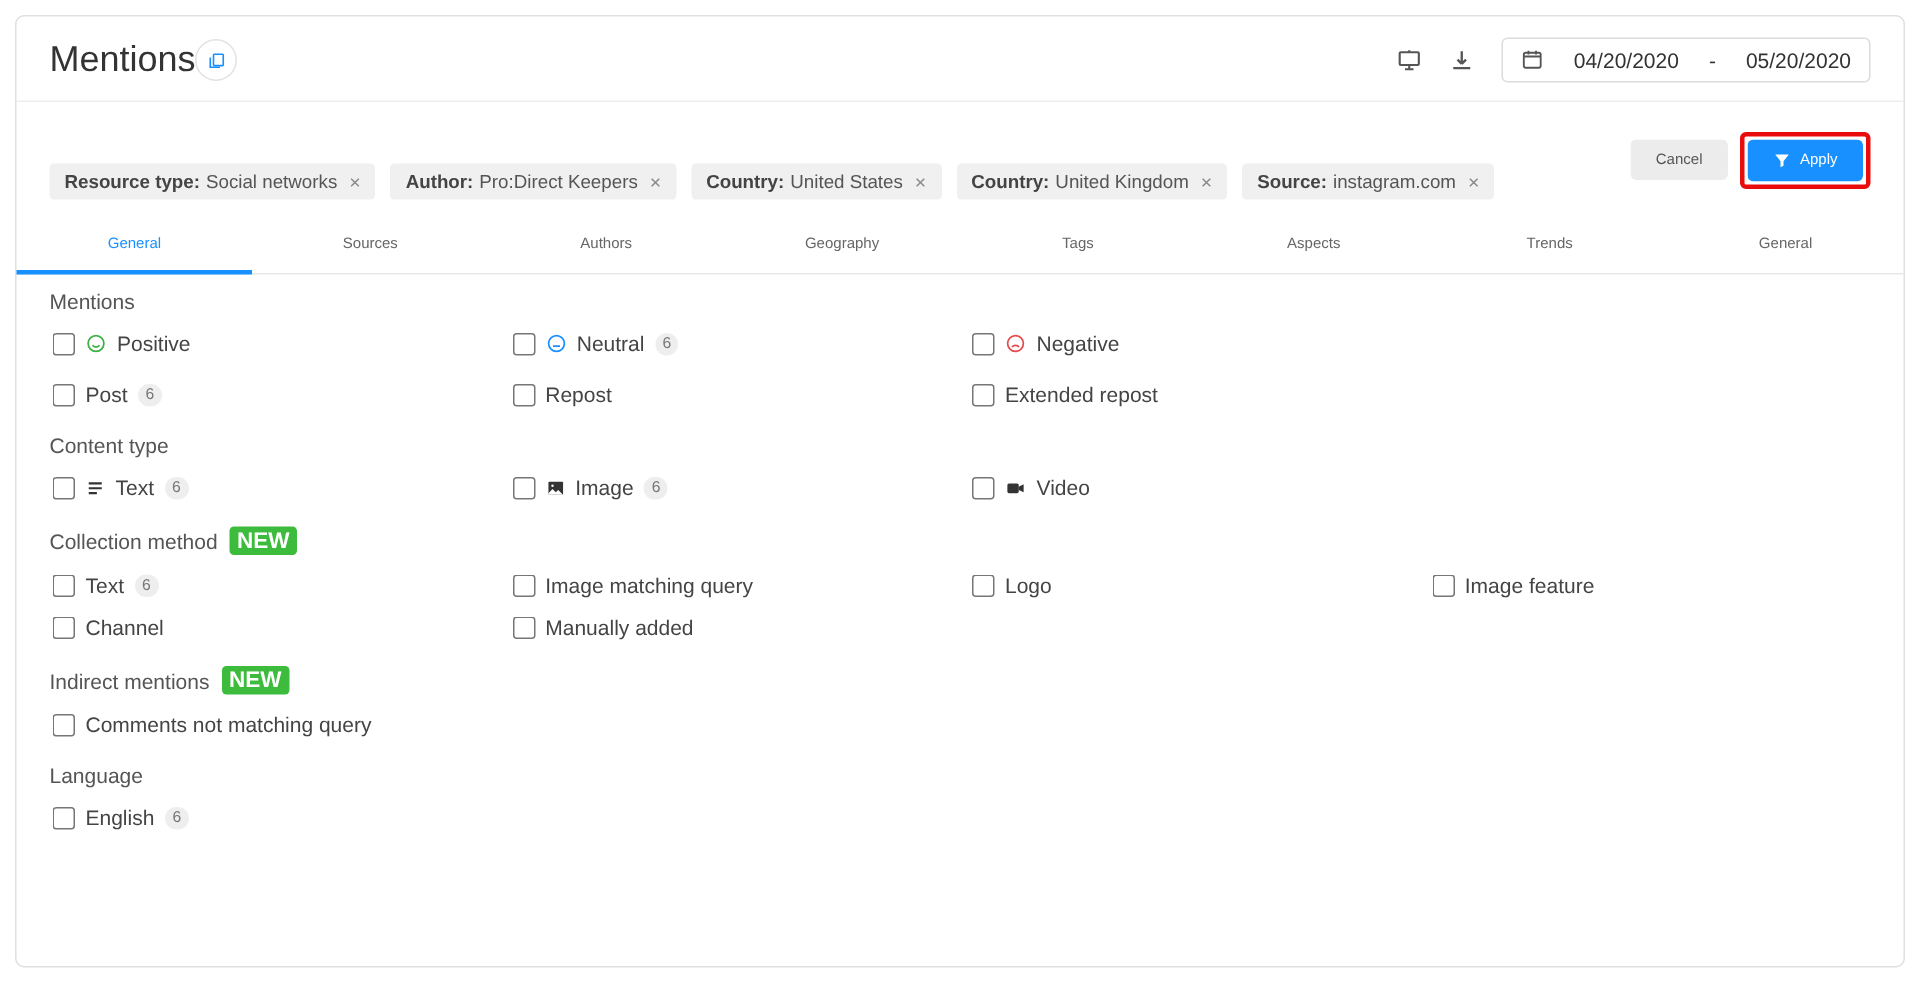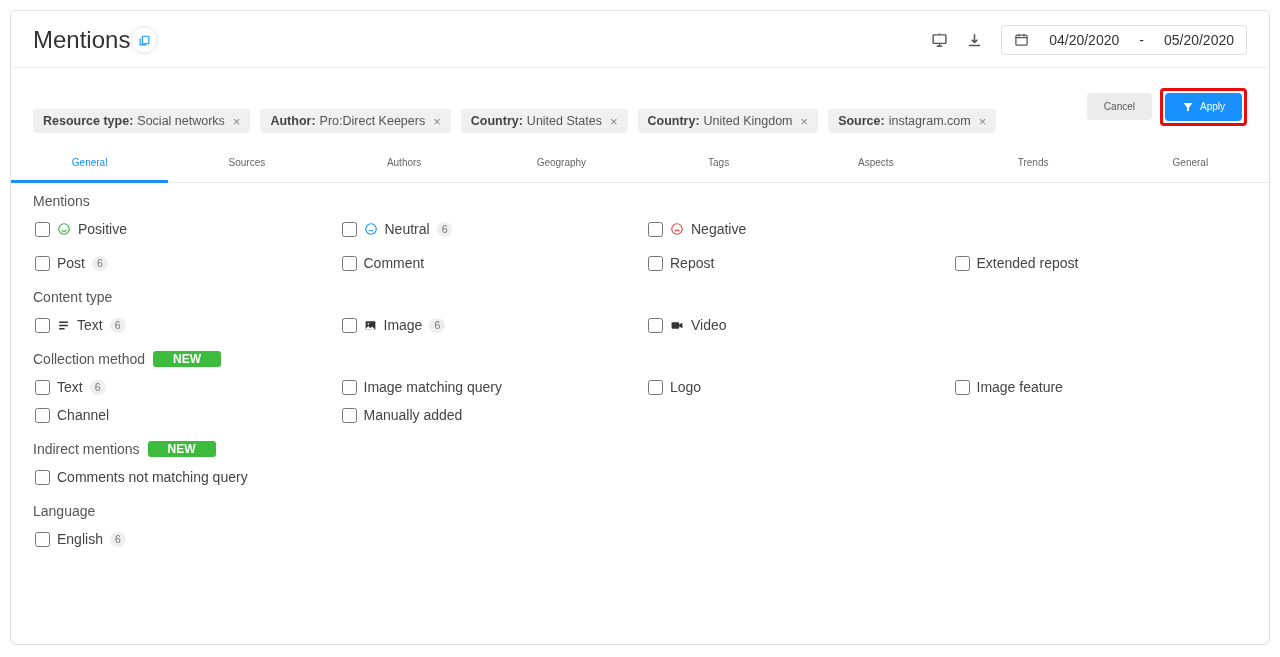--- a/index.html
+++ b/index.html
@@ -69,22 +69,22 @@
     }
     .tab {
       flex: 1; text-align: center; padding: 12px 0; color: #666; font-size: 10px;
       cursor: pointer;
     }
     .tab.active { color: #1890ff; border-bottom: 3px solid #1890ff; margin-bottom: -1px; font-weight: 500; }
     .content { padding: 10px 22px 30px 22px; }
     .section { margin-bottom: 18px; }
     .section-title { font-size: 14px; color: #555; margin-bottom: 12px; display: flex; align-items: center; gap: 8px; }
     .new-badge {
-      background: #3dbb3d; color: #fff; font-size: 12px; font-weight: bold;
-      padding: 1px 20px; border-radius: 3px;
+      background: #3dbb3d; color: #fff; font-size: 15px; font-weight: bold;
+      padding: 1px 5px; border-radius: 3px;
     }
     .options-grid { display: grid; grid-template-columns: repeat(4, 1fr); gap: 14px; padding-left: 2px; }
     .option {
       display: flex; align-items: center; gap: 7px; color: #444; font-size: 14px;
       cursor: pointer;
     }
     .option input[type="checkbox"] {
       width: 15px; height: 15px; cursor: pointer; accent-color: #1890ff;
       border: 1px solid #bbb;
     }
@@ -228,24 +228,20 @@
 
     <div class="section">
       <div class="options-grid">
         <label class="option">
           <input type="checkbox" style="">
           <span>Post</span>
           <span class="count-badge">6</span>
         </label>
         <label class="option">
           <input type="checkbox" style="">
-          <span>Comment</span>
-        </label>
-        <label class="option">
-          <input type="checkbox" style="">
           <span>Repost</span>
         </label>
         <label class="option">
           <input type="checkbox" style="">
           <span>Extended repost</span>
         </label>
       </div>
     </div>
 
     <div class="section">

